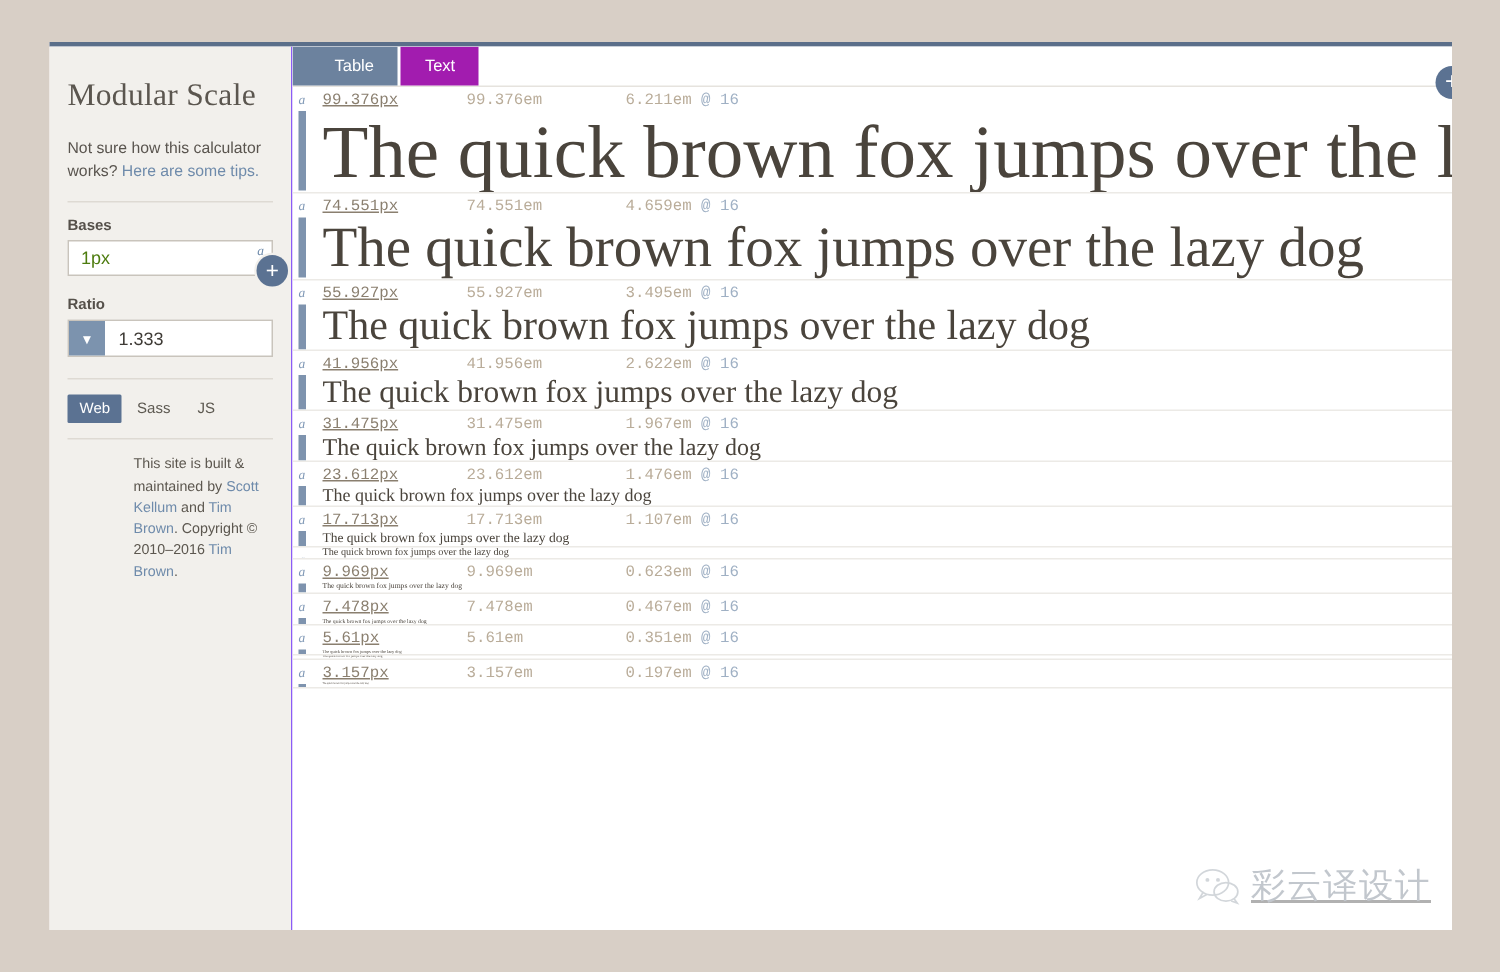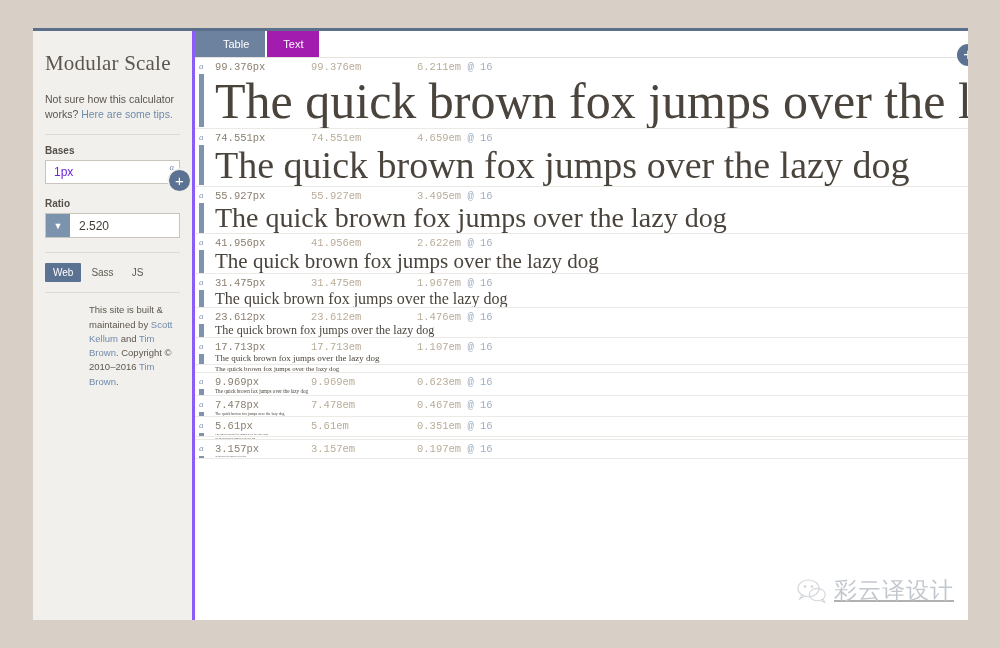--- a/index.html
+++ b/index.html
@@ -19,21 +19,21 @@
     border-top: 3px solid #5b6f8a;
     display: flex;
     overflow: hidden;
   }
 
   
   .sidebar {
     width: 162px;
     flex: 0 0 162px;
     background: #f2f0ec;
-    border-right: 3px solid #8b5cf6;
+    border-right: 1px solid #8b5cf6;
     padding: 16px 12px 0 12px;
     position: relative;
   }
   .app-title {
     font-family: "Liberation Serif", serif;
     font-size: 21px;
     font-weight: 400;
     color: #5b564f;
     margin: 4px 0 16px 0;
     letter-spacing: .2px;
@@ -58,21 +58,21 @@
   .input-wrap {
     position: relative;
     margin-bottom: 14px;
   }
   .text-input {
     width: 100%;
     height: 24px;
     border: 1px solid #c9c4bc;
     background: #fff;
     font-size: 12px;
-    color: #6d28d9;
+    color: #4d7c0f;
     padding: 0 22px 0 8px;
     font-family: "Liberation Sans", sans-serif;
     outline: none;
   }
   .sup-a {
     position: absolute;
     right: 6px; top: 2px;
     font-size: 9px;
     color: #6f8bab;
     font-family: "Liberation Serif", serif;
@@ -163,21 +163,21 @@
     overflow: hidden;
   }
   .row-meta {
     display: flex;
     align-items: center;
     padding: 3px 0 1px 10px;
     font-family: "Liberation Mono", monospace;
     font-size: 10.5px;
     white-space: nowrap;
   }
-  .m-px { color: #8a7f6f; width: 96px; }
+  .m-px { color: #8a7f6f; width: 96px; text-decoration: underline; }
   .m-em { color: #b9ac99; width: 106px; }
   .m-rem { color: #b9ac99; }
   .m-rem .at { color: #9fb0c4; }
   .a-mark {
     position: absolute;
     left: 4px; top: 3px;
     font-family: "Liberation Serif", serif;
     font-style: italic;
     font-size: 9px;
     color: #7e97b5;
@@ -244,21 +244,21 @@
     <div class="field-label">Bases</div>
     <div class="input-wrap">
       <input class="text-input" value="1px" style="">
       <span class="sup-a">a</span>
       <div class="plus-btn">+</div>
     </div>
 
     <div class="field-label">Ratio</div>
     <div class="select-wrap">
       <div class="select-arrow">▼</div>
-      <div class="select-val">2.520</div>
+      <div class="select-val">1.333</div>
     </div>
 
     <div class="hr"></div>
 
     <div class="seg-group">
       <div class="seg active">Web</div>
       <div class="seg">Sass</div>
       <div class="seg">JS</div>
     </div>
 

